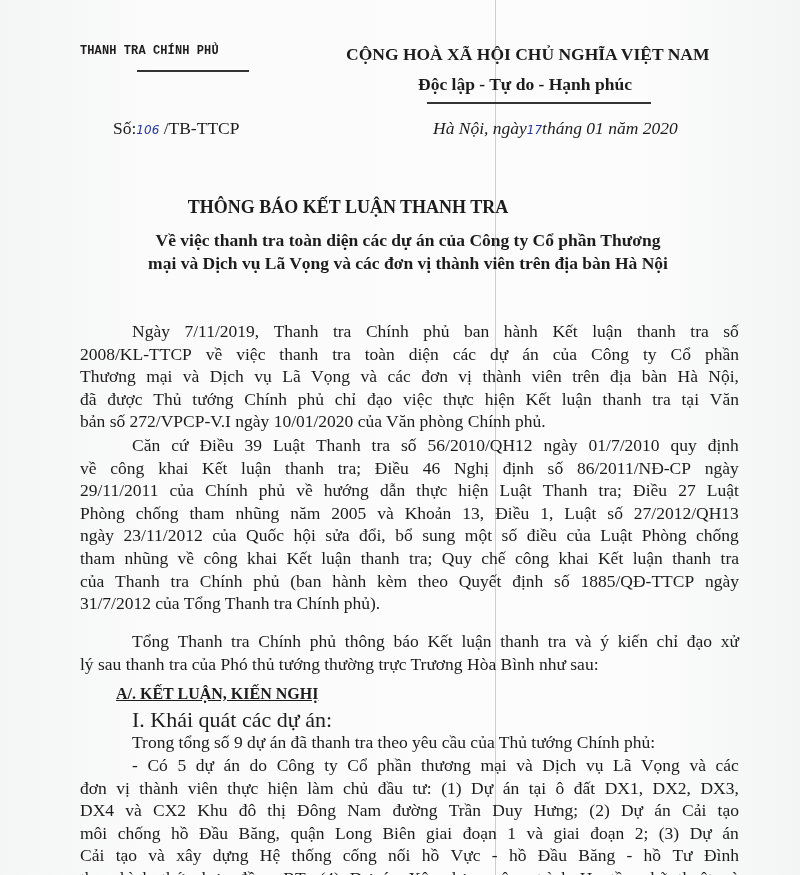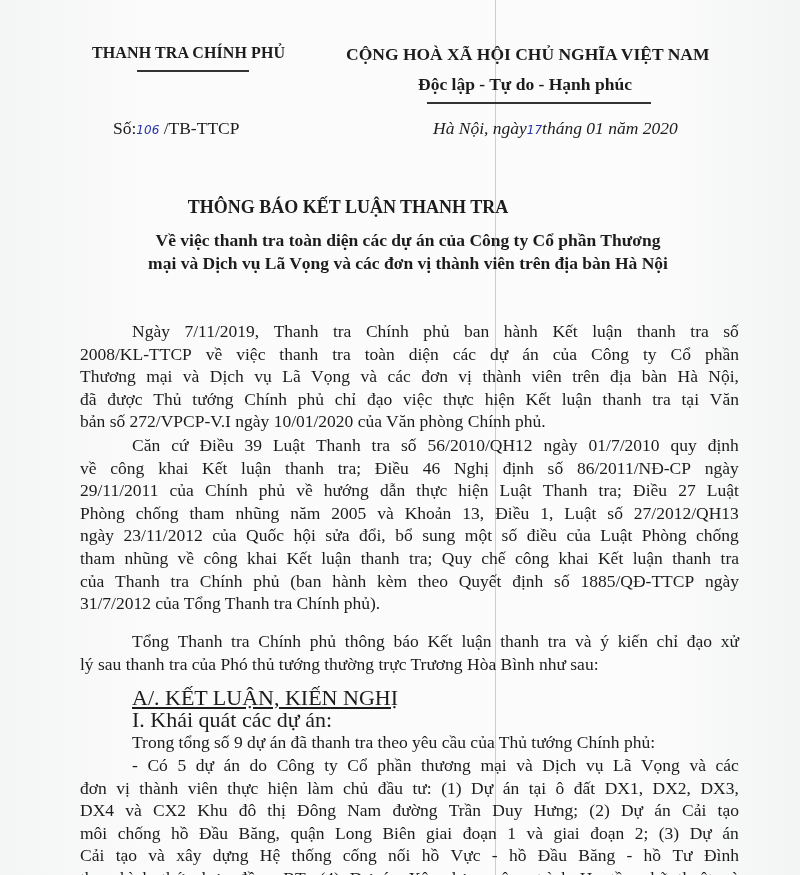--- a/index.html
+++ b/index.html
@@ -24,24 +24,25 @@
     .scan-line {
       position: absolute;
       left: 495px;
       top: 0;
       width: 1px;
       height: 875px;
       background: rgba(120,120,120,0.35);
     }
     .abs { position: absolute; white-space: nowrap; }
     .hdr-left {
-      left: 92px; top: 44px;
-      font-weight: bold;
-      font-size: 16px;
+      left: 80px; top: 44px;
+      font-weight: bold;
+      font-size: 12px;
       letter-spacing: 0.1px;
+      font-family: Liberation Mono, monospace;
     }
     .hdr-left-rule {
       position: absolute;
       left: 137px; top: 70px;
       width: 112px; height: 1.5px;
       background: #333;
     }
     .hdr-right {
       left: 346px; top: 44px;
       font-weight: bold;
@@ -94,23 +95,23 @@
       justify-content: space-between;
       white-space: nowrap;
       text-align: center;
     }
     .row.indent { padding-left: 52px; }
     .row.last { justify-content: flex-start; }
     .row span.w { display: inline-block; }
 
     .section-a {
       position: absolute;
-      left: 132px; top: 685px;
-      font-weight: normal;
-      font-size: 22px;
+      left: 116px; top: 685px;
+      font-weight: bold;
+      font-size: 16px;
       text-decoration: underline;
       white-space: nowrap;
     }
     .section-i {
       position: absolute;
       left: 132px; top: 707px;
       font-weight: normal;
       font-size: 22px;
       white-space: nowrap;
     }

